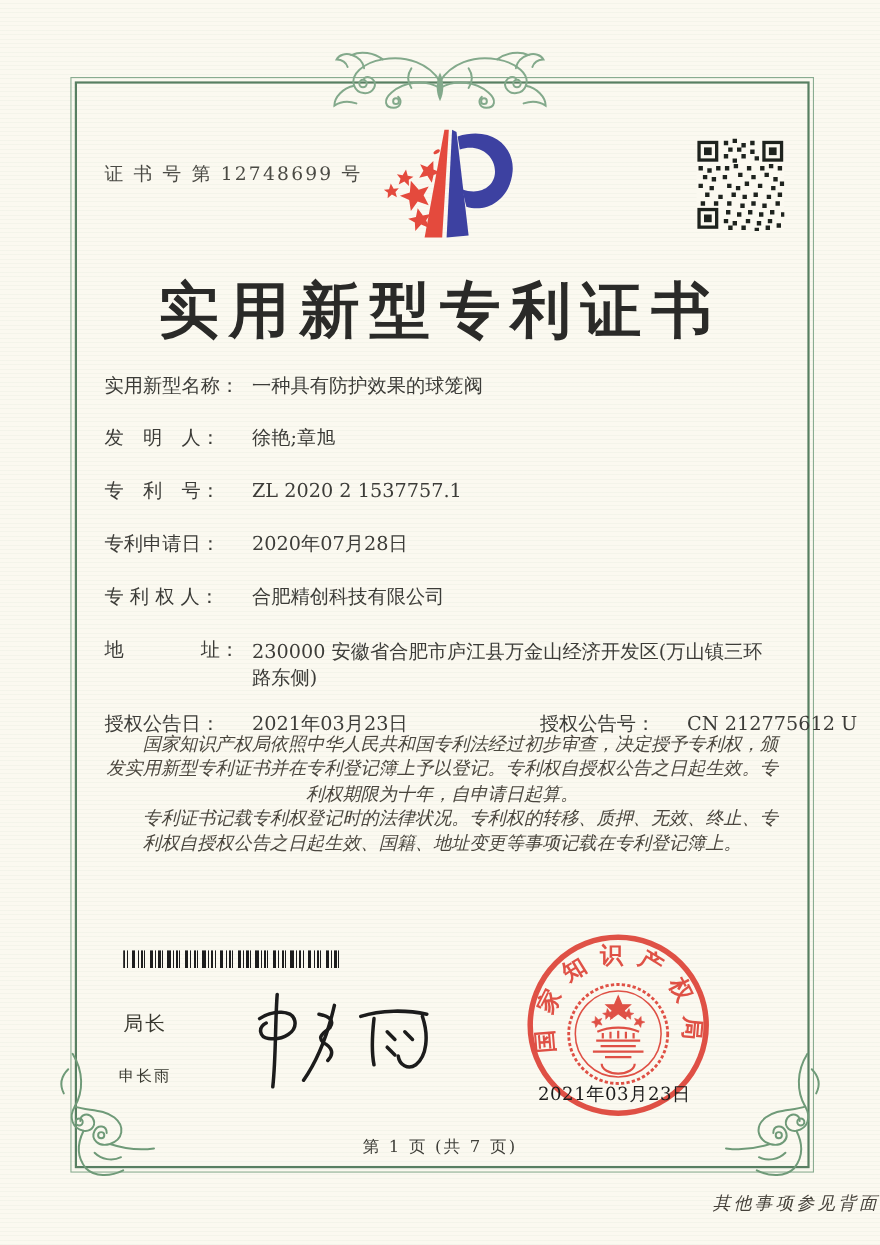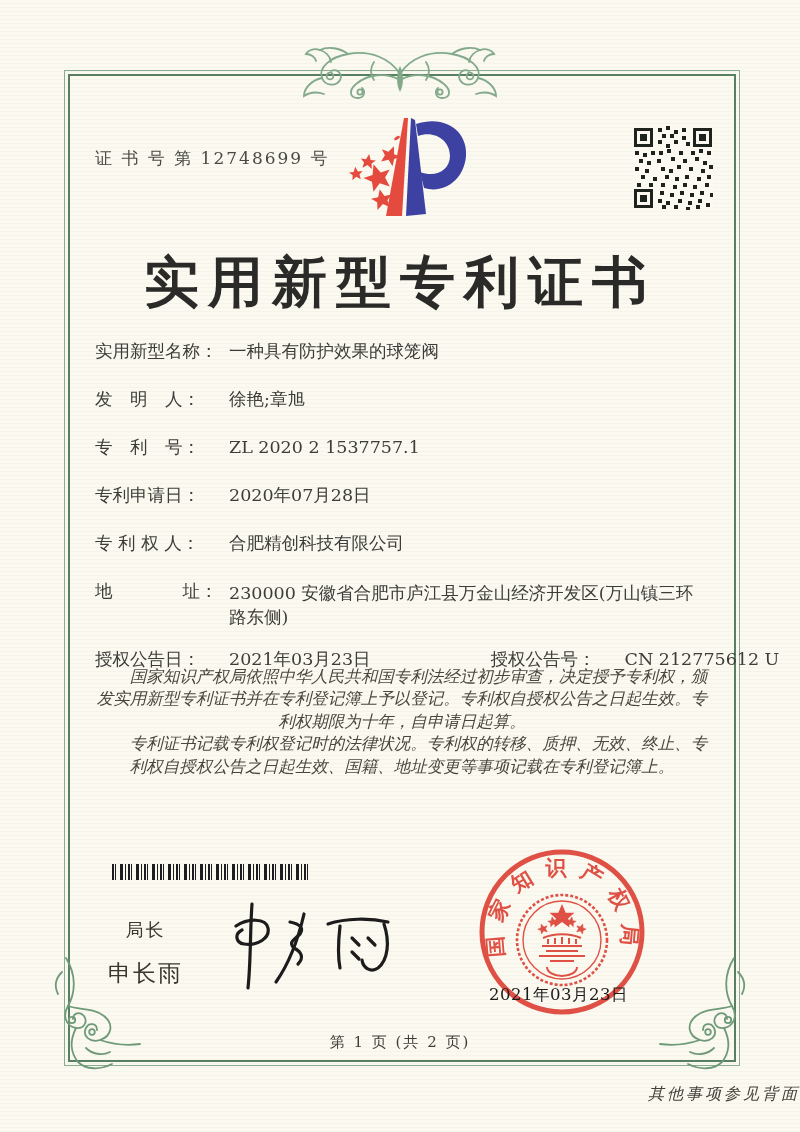--- a/index.html
+++ b/index.html
@@ -69,21 +69,21 @@
     left: 112px; top: 864px; width: 197px; height: 16px;
     background-image: repeating-linear-gradient(90deg,
       #1d1d1d 0px, #1d1d1d 2px, transparent 2px, transparent 3px,
       #1d1d1d 3px, #1d1d1d 4px, transparent 4px, transparent 8px,
       #1d1d1d 8px, #1d1d1d 11px, transparent 11px, transparent 13px,
       #1d1d1d 13px, #1d1d1d 14px, transparent 14px, transparent 16px);
   }
 
   .signer { left: 108px; top: 918px; font-family: "DejaVu Sans", "Liberation Sans", sans-serif; text-align: center; }
   .signer .role { font-size: 18px; color: #38382f; letter-spacing: 2px; }
-  .signer .name { font-size: 23px; color: #38382f; letter-spacing: 2px; margin-top: 16px; }
+  .signer .name { font-size: 14px; color: #38382f; letter-spacing: 2px; margin-top: 28px; }
 
   .signature-wrap { left: 228px; top: 896px; width: 180px; height: 100px; }
 
   .seal-wrap { left: 476px; top: 846px; width: 172px; height: 172px; }
   .seal-date {
     left: 489px; top: 984px; width: 150px;
     font-size: 16.5px; color: #1c1c1c; letter-spacing: 0.5px;
     white-space: nowrap;
   }
 
@@ -284,17 +284,17 @@
           <path d="M-14,-1 L-14,4 M-7,-2 L-7,4 M0,-3 L0,4 M7,-2 L7,4 M14,-1 L14,4"></path>
           <path d="M-20,6 h40 M-16,11 h32 M-23,16 h46 M-12,21 h24"></path>
           <path d="M-15,27 a15,9 0 0 0 30,0"></path>
         </g>
       </g>
     </g>
   </svg>
 
   <div class="abs seal-date">2021年03月23日</div>
 
-  <div class="abs page-info">第 1 页 (共 2 页)</div>
+  <div class="abs page-info">第 1 页 (共 7 页)</div>
 
   <div class="abs back-note">其他事项参见背面</div>
 
 </div>
 
 </body></html>

